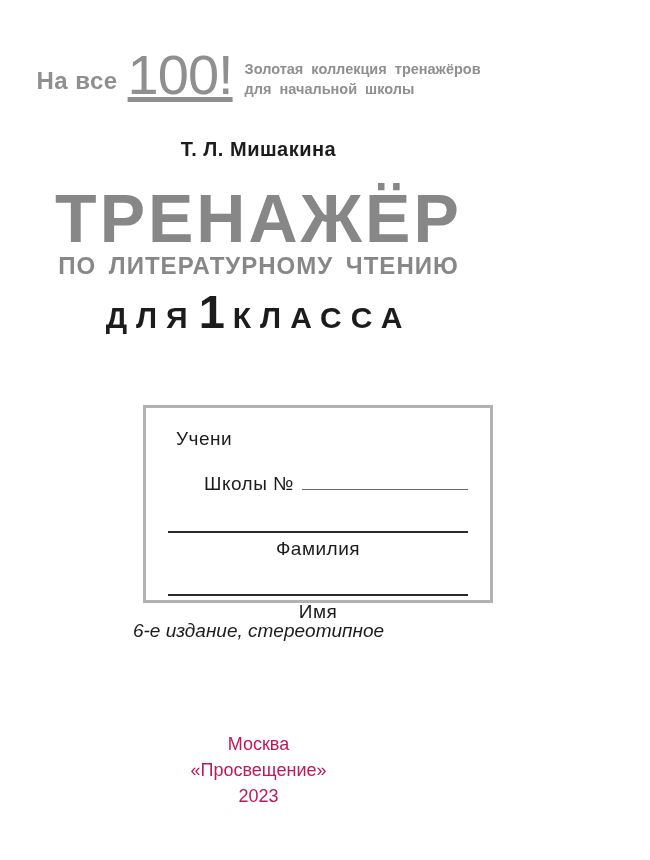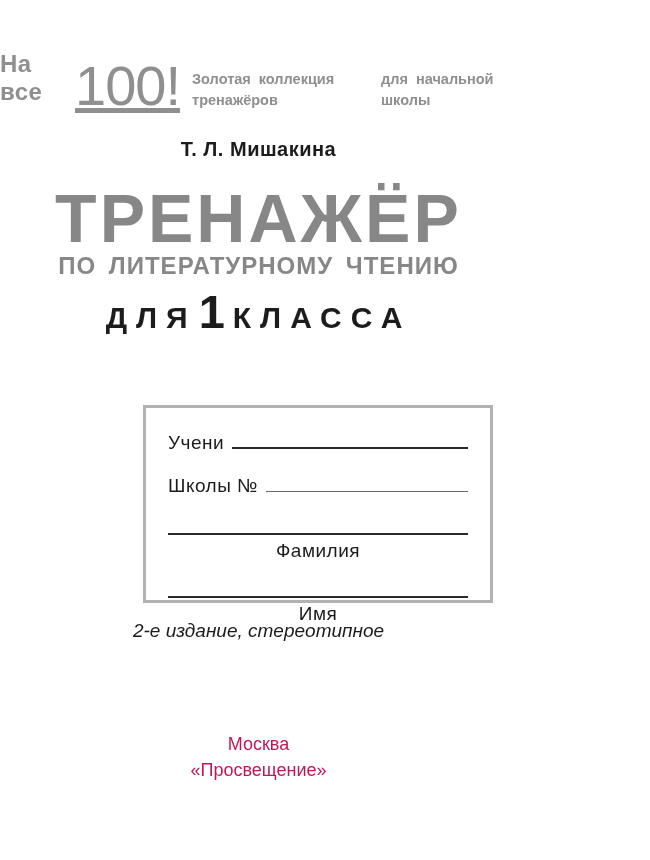--- a/index.html
+++ b/index.html
@@ -36,21 +36,21 @@
   .brand-number {
     font-size: 56px;
     font-weight: normal;
     line-height: 0.9;
     letter-spacing: -1px;
     margin: 0 12px 0 10px;
     text-decoration: underline;
   }
   .brand-tagline {
     display: flex;
-    flex-direction: row;
+    flex-direction: column;
     font-size: 14.5px;
     font-weight: bold;
     line-height: 1.4;
     word-spacing: 4px;
     margin-bottom: 1px;
     text-align: left;
   }
 
   
   .author {
@@ -117,22 +117,22 @@
     border: 3px solid #b2b2b2;
     background: #ffffff;
     padding: 14px 22px 0 22px;
     font-size: 19px;
     color: #1c1c1c;
   }
   .field-row {
     display: flex;
     align-items: baseline;
   }
-  .row-1 { margin-top: 6px; }
-  .row-2 { margin-top: 17px; }
+  .row-1 { margin-top: 6px; flex-direction: column; }
+  .row-2 { margin-top: 17px; margin-left: 36px; }
   .field-label {
     white-space: nowrap;
     letter-spacing: 0.5px;
   }
   .field-line {
     flex: 1;
     border-bottom: 2px solid #2a2a2a;
     height: 1.1em;
     margin-left: 8px;
   }
@@ -211,20 +211,21 @@
     <div class="captioned-field">
       <div class="full-line"></div>
       <div class="caption">Фамилия</div>
     </div>
     <div class="captioned-field second">
       <div class="full-line"></div>
       <div class="caption">Имя</div>
     </div>
   </div>
 
-  <div class="edition">2-е издание, стереотипное</div>
+  <div class="edition">6-е издание, стереотипное</div>
 
   <div class="imprint">
     <div>Москва</div>
     <div>«Просвещение»</div>
+    <div>2023</div>
   </div>
 
 </div>
 
 </body></html>

